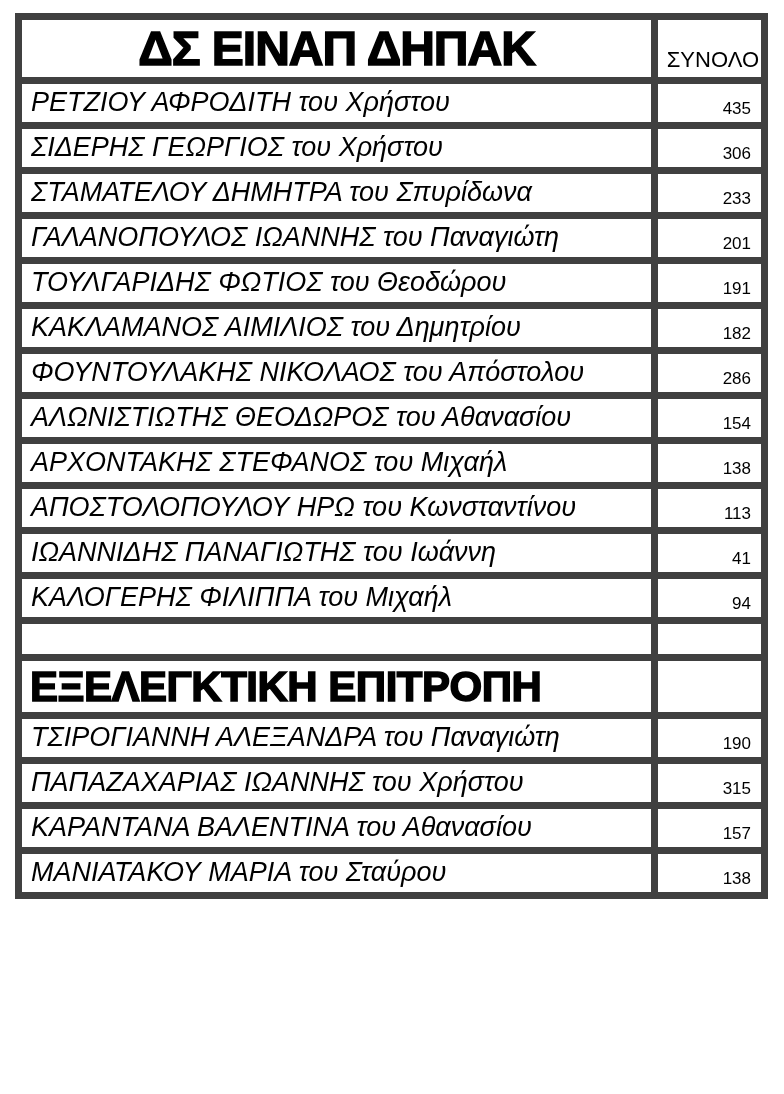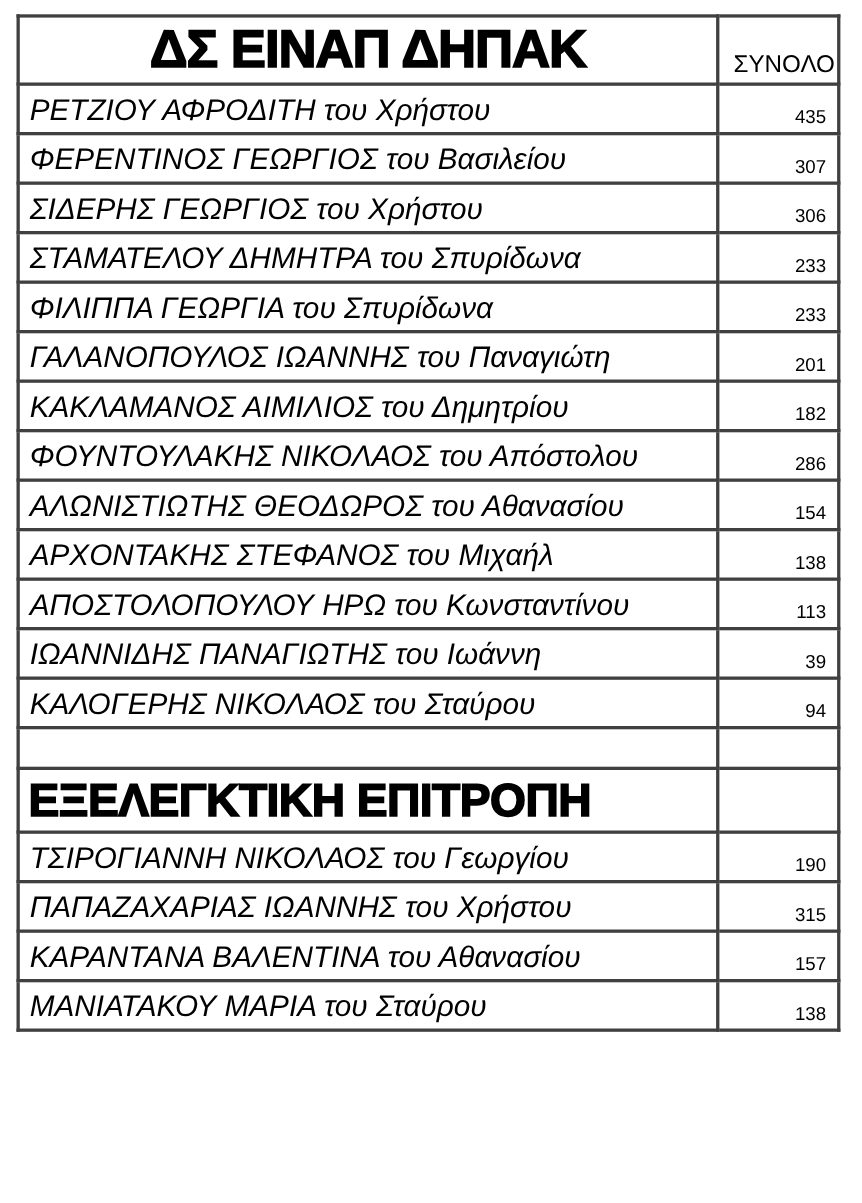--- a/index.html
+++ b/index.html
@@ -18,21 +18,21 @@
     position: absolute;
     left: 15px;
     top: 13px;
   }
   table.results {
     border-collapse: collapse;
     table-layout: fixed;
     width: 746px;
   }
   td {
-    border: 3px solid #404040;
+    border: 7px solid #404040;
     overflow: hidden;
     white-space: nowrap;
     background: #ffffff;
   }
   col.name-col  { width: 636px; }
   col.total-col { width: 110px; }
 
   tr.header-row { height: 62px; }
   tr.data-row   { height: 45px; }
   tr.spacer-row { height: 37px; }
@@ -89,38 +89,34 @@
       <tr class="header-row">
         <td class="board-title-cell">ΔΣ ΕΙΝΑΠ ΔΗΠΑΚ</td>
         <td class="total-header-cell">ΣΥΝΟΛΟ</td>
       </tr>
 
       <tr class="data-row">
         <td class="name-cell">ΡΕΤΖΙΟΥ ΑΦΡΟΔΙΤΗ του Χρήστου</td>
         <td class="total-cell">435</td>
       </tr>
       <tr class="data-row">
-        <td class="name-cell">ΦΕΡΕΝΤΙΝΟΣ ΓΕΩΡΓΙΟΣ του Βασιλείου</td>
-        <td class="total-cell">307</td>
-      </tr>
-      <tr class="data-row">
         <td class="name-cell">ΣΙΔΕΡΗΣ ΓΕΩΡΓΙΟΣ του Χρήστου</td>
         <td class="total-cell">306</td>
       </tr>
       <tr class="data-row">
         <td class="name-cell">ΣΤΑΜΑΤΕΛΟΥ ΔΗΜΗΤΡΑ του Σπυρίδωνα</td>
         <td class="total-cell">233</td>
       </tr>
       <tr class="data-row">
-        <td class="name-cell">ΦΙΛΙΠΠΑ ΓΕΩΡΓΙΑ του Σπυρίδωνα</td>
-        <td class="total-cell">233</td>
+        <td class="name-cell">ΓΑΛΑΝΟΠΟΥΛΟΣ ΙΩΑΝΝΗΣ του Παναγιώτη</td>
+        <td class="total-cell">201</td>
       </tr>
       <tr class="data-row">
-        <td class="name-cell">ΓΑΛΑΝΟΠΟΥΛΟΣ ΙΩΑΝΝΗΣ του Παναγιώτη</td>
-        <td class="total-cell">201</td>
+        <td class="name-cell">ΤΟΥΛΓΑΡΙΔΗΣ ΦΩΤΙΟΣ του Θεοδώρου</td>
+        <td class="total-cell">191</td>
       </tr>
       <tr class="data-row">
         <td class="name-cell">ΚΑΚΛΑΜΑΝΟΣ ΑΙΜΙΛΙΟΣ του Δημητρίου</td>
         <td class="total-cell">182</td>
       </tr>
       <tr class="data-row">
         <td class="name-cell">ΦΟΥΝΤΟΥΛΑΚΗΣ ΝΙΚΟΛΑΟΣ του Απόστολου</td>
         <td class="total-cell">286</td>
       </tr>
       <tr class="data-row">
@@ -130,39 +126,39 @@
       <tr class="data-row">
         <td class="name-cell">ΑΡΧΟΝΤΑΚΗΣ ΣΤΕΦΑΝΟΣ του Μιχαήλ</td>
         <td class="total-cell">138</td>
       </tr>
       <tr class="data-row">
         <td class="name-cell">ΑΠΟΣΤΟΛΟΠΟΥΛΟΥ ΗΡΩ του Κωνσταντίνου</td>
         <td class="total-cell">113</td>
       </tr>
       <tr class="data-row">
         <td class="name-cell">ΙΩΑΝΝΙΔΗΣ ΠΑΝΑΓΙΩΤΗΣ του Ιωάννη</td>
-        <td class="total-cell">39</td>
+        <td class="total-cell">41</td>
       </tr>
       <tr class="data-row">
-        <td class="name-cell">ΚΑΛΟΓΕΡΗΣ ΝΙΚΟΛΑΟΣ του Σταύρου</td>
+        <td class="name-cell">ΚΑΛΟΓΕΡΗΣ ΦΙΛΙΠΠΑ του Μιχαήλ</td>
         <td class="total-cell">94</td>
       </tr>
 
       <tr class="spacer-row">
         <td class="name-cell"></td>
         <td class="total-cell"></td>
       </tr>
 
       <tr class="audit-header-row">
         <td class="audit-title-cell">ΕΞΕΛΕΓΚΤΙΚΗ ΕΠΙΤΡΟΠΗ</td>
         <td></td>
       </tr>
 
       <tr class="data-row">
-        <td class="name-cell">ΤΣΙΡΟΓΙΑΝΝΗ ΝΙΚΟΛΑΟΣ του Γεωργίου</td>
+        <td class="name-cell">ΤΣΙΡΟΓΙΑΝΝΗ ΑΛΕΞΑΝΔΡΑ του Παναγιώτη</td>
         <td class="total-cell">190</td>
       </tr>
       <tr class="data-row">
         <td class="name-cell">ΠΑΠΑΖΑΧΑΡΙΑΣ ΙΩΑΝΝΗΣ του Χρήστου</td>
         <td class="total-cell">315</td>
       </tr>
       <tr class="data-row">
         <td class="name-cell">ΚΑΡΑΝΤΑΝΑ ΒΑΛΕΝΤΙΝΑ του Αθανασίου</td>
         <td class="total-cell">157</td>
       </tr>

